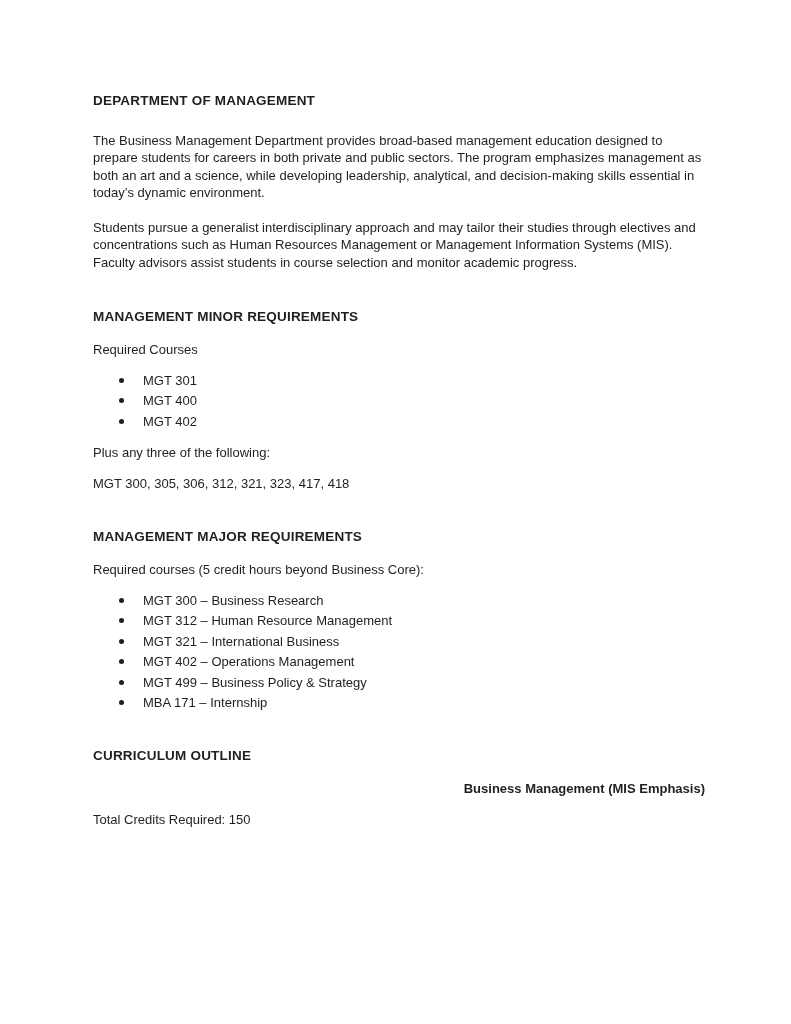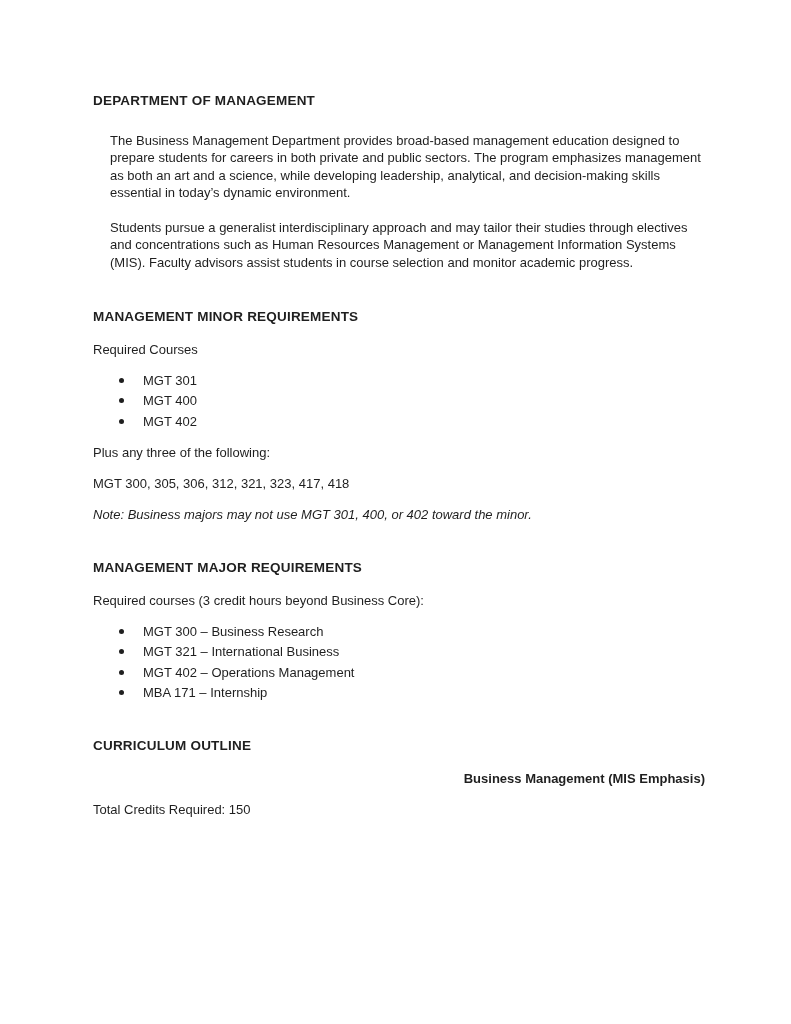--- a/index.html
+++ b/index.html
@@ -30,21 +30,21 @@
     letter-spacing: 0.2px;
     margin: 0 0 22px 0;
   }
   .section-heading {
     font-size: 13.5px;
     font-weight: bold;
     letter-spacing: 0.2px;
     margin: 36px 0 15px 0;
   }
   p.body-text {
-    margin: 0 0 17px 17px;
+    margin: 0 0 17px 0;
   }
   p.line {
     margin: 0 0 13.5px 0;
   }
   ul.bullet-list {
     list-style: none;
     margin: 3px 0 14px 0;
     padding: 0;
   }
   ul.bullet-list li {
@@ -89,29 +89,30 @@
     <p class="line">Required Courses</p>
 
     <ul class="bullet-list">
       <li><span class="bullet-dot"></span><span>MGT 301</span></li>
       <li><span class="bullet-dot"></span><span>MGT 400</span></li>
       <li><span class="bullet-dot"></span><span>MGT 402</span></li>
     </ul>
 
     <p class="line">Plus any three of the following:</p>
     <p class="line">MGT 300, 305, 306, 312, 321, 323, 417, 418</p>
-    <p class="note">Note: Business majors may not use MGT 301, 400, or 402 toward the minor.</p>
 
     <h2 class="section-heading">MANAGEMENT MAJOR REQUIREMENTS</h2>
-    <p class="line">Required courses (3 credit hours beyond Business Core):</p>
+    <p class="line">Required courses (5 credit hours beyond Business Core):</p>
 
     <ul class="bullet-list">
       <li><span class="bullet-dot"></span><span>MGT 300 – Business Research</span></li>
+      <li><span class="bullet-dot"></span><span>MGT 312 – Human Resource Management</span></li>
       <li><span class="bullet-dot"></span><span>MGT 321 – International Business</span></li>
       <li><span class="bullet-dot"></span><span>MGT 402 – Operations Management</span></li>
+      <li><span class="bullet-dot"></span><span>MGT 499 – Business Policy &amp; Strategy</span></li>
       <li><span class="bullet-dot"></span><span>MBA 171 – Internship</span></li>
     </ul>
 
     <h2 class="section-heading">CURRICULUM OUTLINE</h2>
     <p class="sub-heading">Business Management (MIS Emphasis)</p>
     <p class="line">Total Credits Required: 150</p>
 
   </div>
 </div>
 

